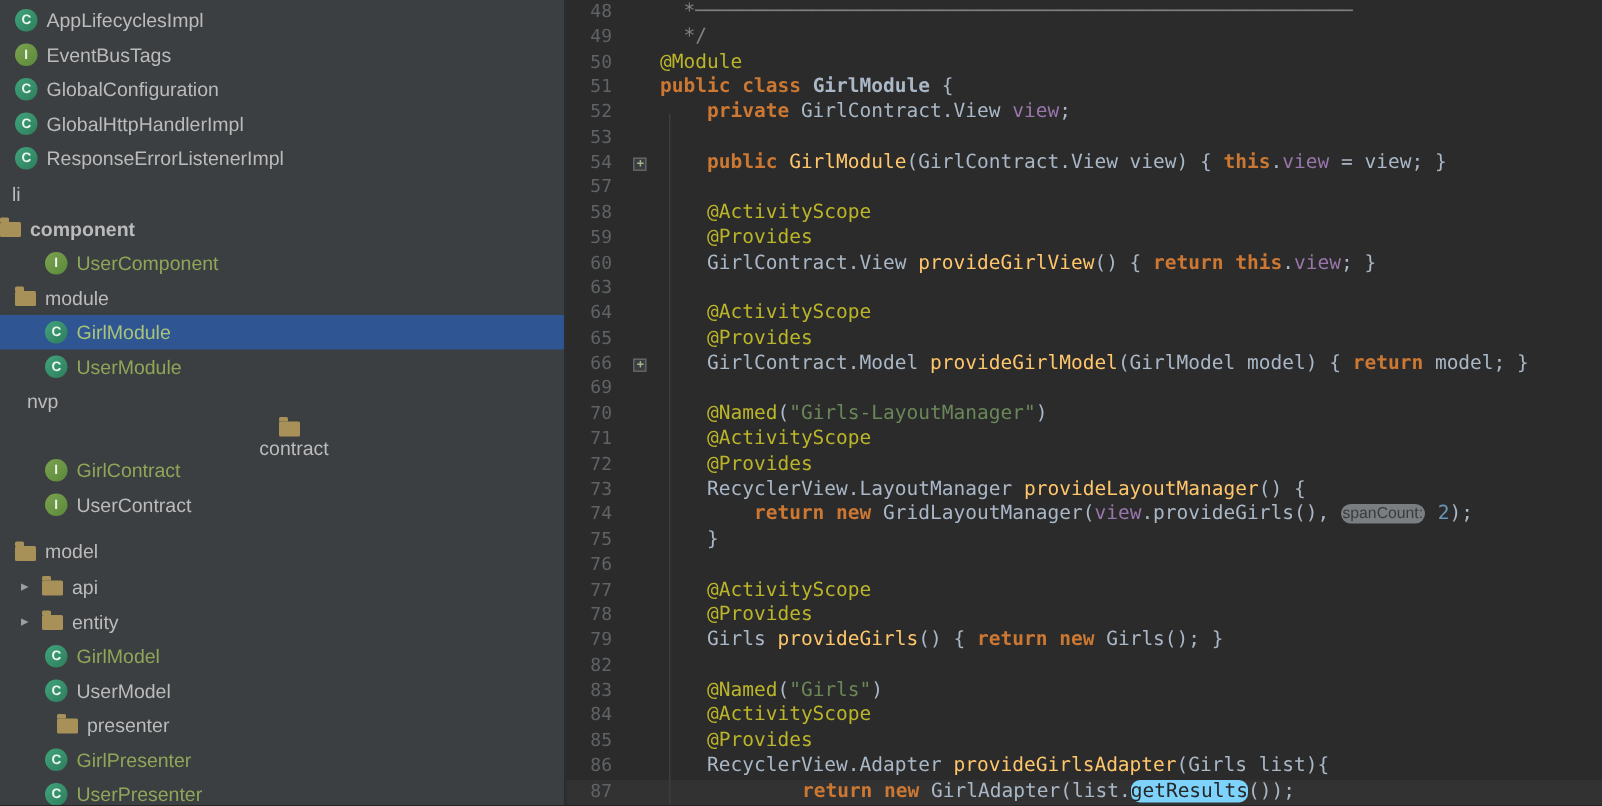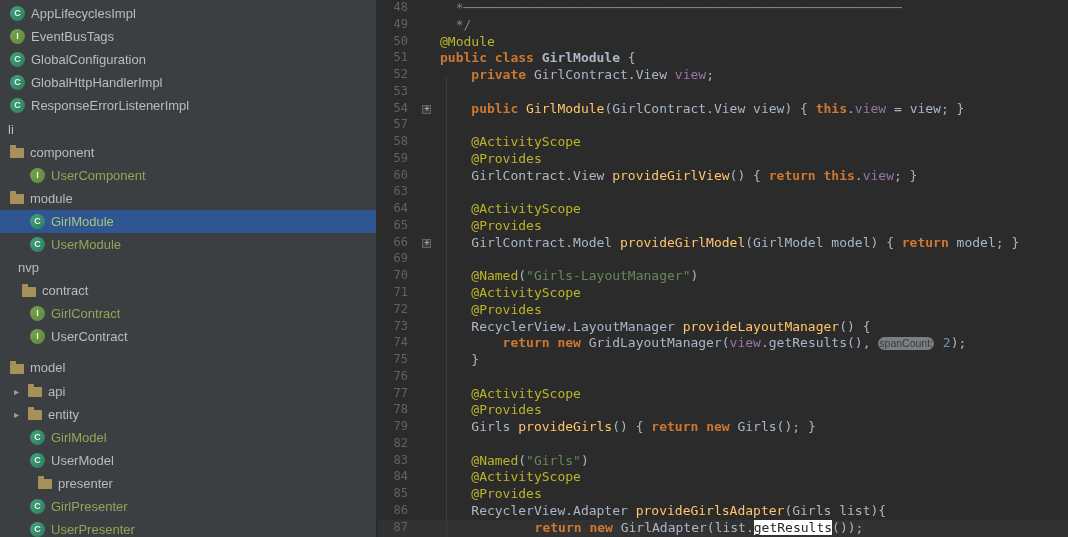--- a/index.html
+++ b/index.html
@@ -63,21 +63,21 @@
   .code { white-space:pre; font:13px "DejaVu Sans Mono", monospace; color:#a9b7c6; }
   .tok-kw  { color:#cc7832; font-weight:bold; }
   .tok-ann { color:#bbb529; }
   .tok-def { color:#a9b7c6; }
   .tok-cls { color:#a9b7c6; font-weight:bold; }
   .tok-mth { color:#ffc66b; }
   .tok-fld { color:#9876aa; }
   .tok-str { color:#6a8759; }
   .tok-num { color:#6897bb; }
   .tok-cmt { color:#808080; }
-  .tok-hl  { background:#ffffff; color:#262626; border-radius:0; }
+  .tok-hl  { background:#7dd3fc; color:#262626; border-radius:6px; }
   .tok-hint {
     display:inline-block; background:#7b7e80; color:#393c3e;
     border-radius:8px; padding:0 1px; margin-right:1px;
     font:10.5px/13px "Liberation Sans", sans-serif; vertical-align:middle;
   }
 </style>
 </head>
 <body>
 
 <div class="app">
@@ -98,21 +98,21 @@
         <span class="node-icon class">C</span>
         <span class="label">GlobalHttpHandlerImpl</span>
       </div>
       <div class="tree-row" style="padding-left: 10px;">
         <span class="node-icon class">C</span>
         <span class="label">ResponseErrorListenerImpl</span>
       </div>
       <div class="tree-row" style="padding-left: 2px;">
         <span class="label">li</span>
       </div>
-      <div class="tree-row" style="padding-left: 10px;">
+      <div class="tree-row" style=" font-weight: bold;">
         <span class="node-icon folder"></span>
         <span class="label">component</span>
       </div>
       <div class="tree-row" style="padding-left: 30px;">
         <span class="node-icon interface">I</span>
         <span class="label green">UserComponent</span>
       </div>
       <div class="tree-row" style="padding-left: 10px;">
         <span class="node-icon folder"></span>
         <span class="label">module</span>
@@ -121,21 +121,21 @@
         <span class="node-icon class">C</span>
         <span class="label green">GirlModule</span>
       </div>
       <div class="tree-row" style="padding-left: 30px;">
         <span class="node-icon class">C</span>
         <span class="label green">UserModule</span>
       </div>
       <div class="tree-row" style="padding-left: 12px;">
         <span class="label">nvp</span>
       </div>
-      <div class="tree-row" style="padding-left: 22px;">
+      <div class="tree-row" style="padding-left: 10px; flex-direction: column;">
         <span class="node-icon folder"></span>
         <span class="label">contract</span>
       </div>
       <div class="tree-row" style="padding-left: 30px;">
         <span class="node-icon interface">I</span>
         <span class="label green">GirlContract</span>
       </div>
       <div class="tree-row" style="padding-left: 30px;">
         <span class="node-icon interface">I</span>
         <span class="label">UserContract</span>
@@ -279,21 +279,21 @@
           <span class="code"><span class="tok-ann">    @Provides</span></span>
         </div>
         <div class="code-line">
           <span class="ln">73</span>
           <span class="marker"></span>
           <span class="code"><span class="tok-def">    RecyclerView.LayoutManager </span><span class="tok-mth">provideLayoutManager</span><span class="tok-def">() {</span></span>
         </div>
         <div class="code-line">
           <span class="ln">74</span>
           <span class="marker"></span>
-          <span class="code"><span class="tok-kw">        return new </span><span class="tok-def">GridLayoutManager(</span><span class="tok-fld">view</span><span class="tok-def">.getResults(), </span><span class="tok-hint">spanCount:</span><span class="tok-num"> 2</span><span class="tok-def">);</span></span>
+          <span class="code"><span class="tok-kw">        return new </span><span class="tok-def">GridLayoutManager(</span><span class="tok-fld">view</span><span class="tok-def">.provideGirls(), </span><span class="tok-hint">spanCount:</span><span class="tok-num"> 2</span><span class="tok-def">);</span></span>
         </div>
         <div class="code-line">
           <span class="ln">75</span>
           <span class="marker"></span>
           <span class="code"><span class="tok-def">    }</span></span>
         </div>
         <div class="code-line">
           <span class="ln">76</span>
           <span class="marker"></span>
           <span class="code"></span>

